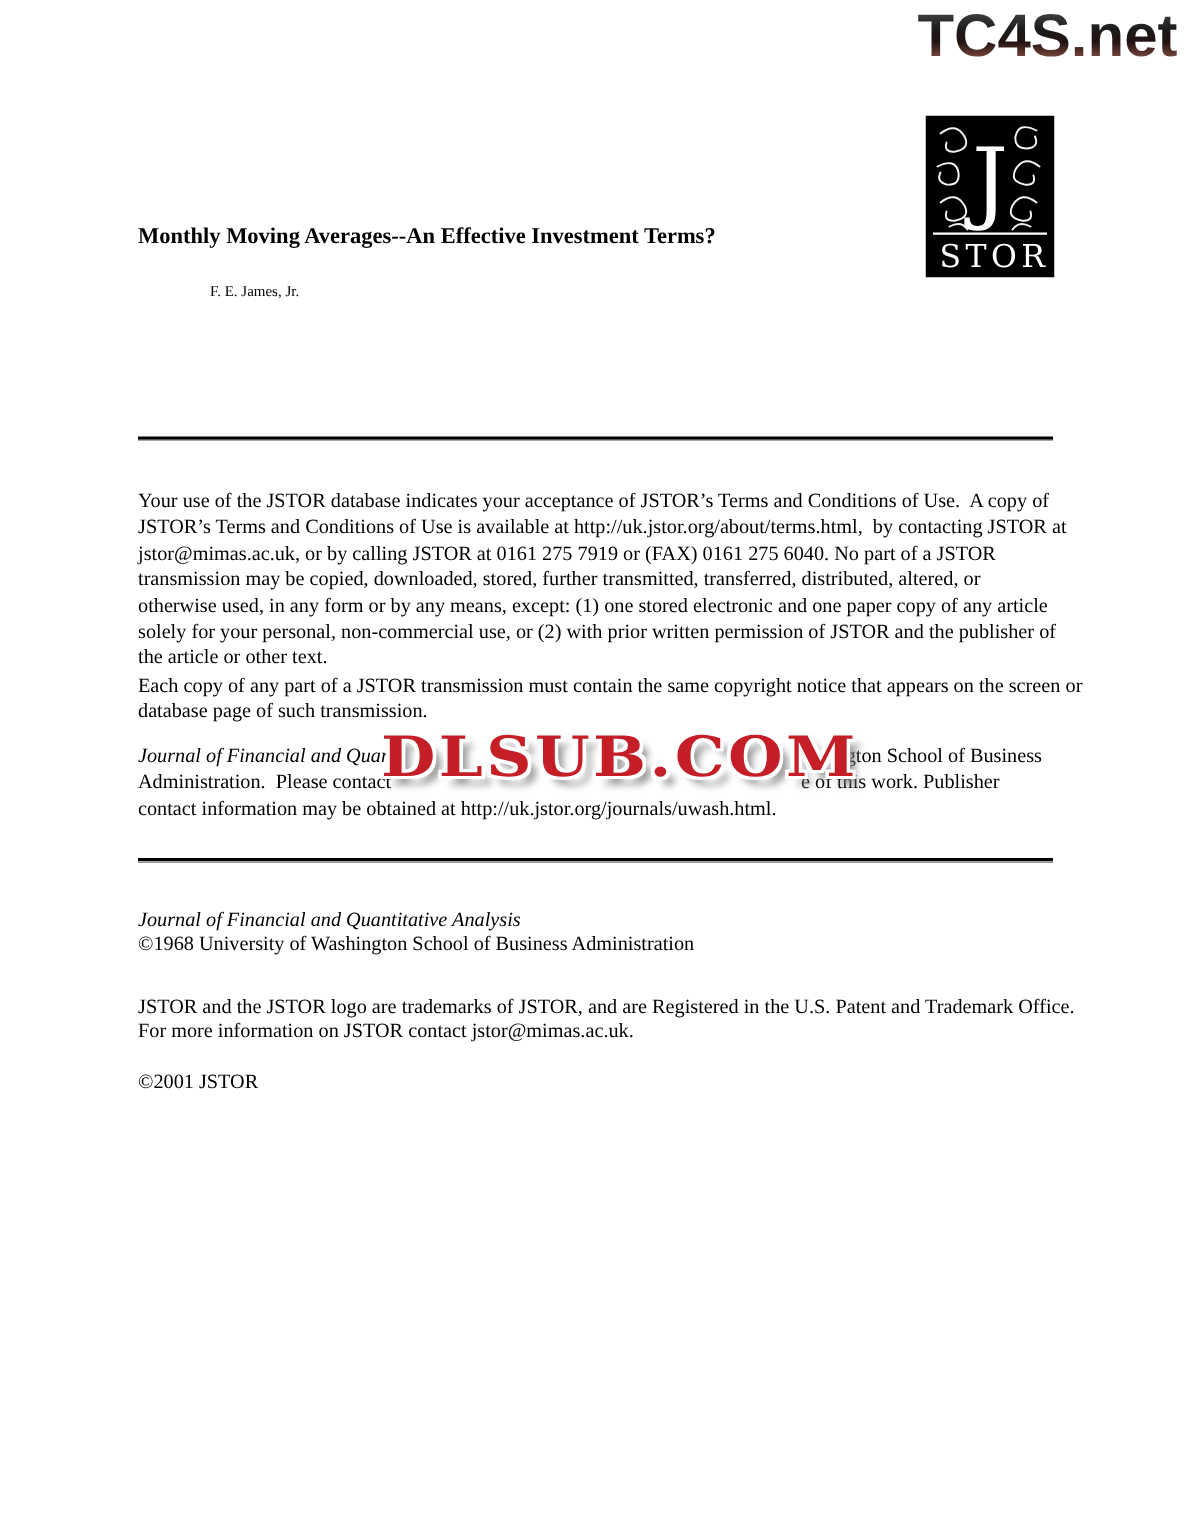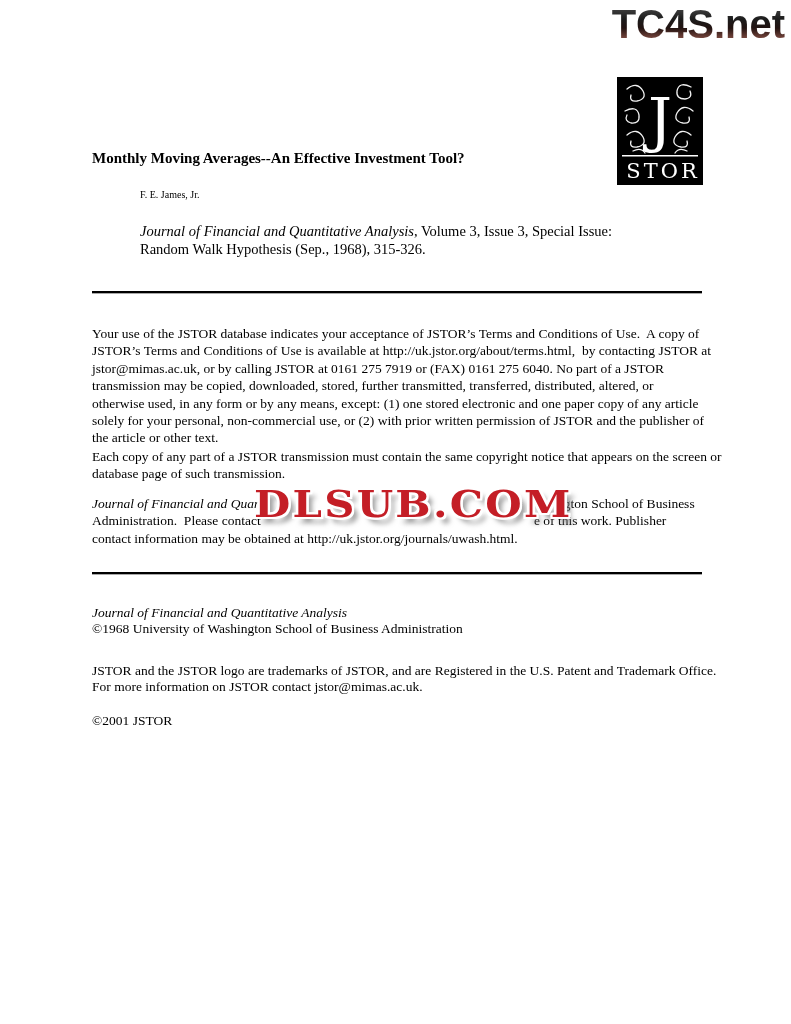--- a/index.html
+++ b/index.html
@@ -106,28 +106,24 @@
         <path d="M74 58 q-10 -8 -16 2 q-4 8 6 10 q8 1 6 -6"></path>
         <path d="M16 74 q8 -4 12 2"></path>
         <path d="M70 74 q-8 -4 -12 2"></path>
       </g>
       <text x="43" y="64" font-size="60" fill="#ffffff" text-anchor="middle" font-family="DejaVu Serif, serif">J</text>
       <rect x="5" y="78" width="76" height="1.5" fill="#ffffff"></rect>
       <text x="46" y="101" font-size="21" fill="#ffffff" text-anchor="middle" letter-spacing="3" font-family="DejaVu Serif, serif">STOR</text>
     </svg>
   </div>
 
-  <h1 class="title">Monthly Moving Averages--An Effective Investment Tool?</h1>
+  <h1 class="title">Monthly Moving Averages--An Effective Investment Terms?</h1>
 
   <div class="author">F. E. James, Jr.</div>
 
-  <div class="citation">
-    <div class="tline"><span class="it">Journal of Financial and Quantitative Analysis</span><span>, Volume 3, Issue 3, Special Issue:</span></div>
-    <div class="tline">Random Walk Hypothesis (Sep., 1968), 315-326.</div>
-  </div>
 
   <div class="rule rule1"></div>
 
   <div class="para1">
     <div class="tline">Your use of the JSTOR database indicates your acceptance of JSTOR’s Terms and Conditions of Use.  A copy of</div>
     <div class="tline">JSTOR’s Terms and Conditions of Use is available at http://uk.jstor.org/about/terms.html,  by contacting JSTOR at</div>
     <div class="tline">jstor@mimas.ac.uk, or by calling JSTOR at 0161 275 7919 or (FAX) 0161 275 6040. No part of a JSTOR</div>
     <div class="tline">transmission may be copied, downloaded, stored, further transmitted, transferred, distributed, altered, or</div>
     <div class="tline">otherwise used, in any form or by any means, except: (1) one stored electronic and one paper copy of any article</div>
     <div class="tline">solely for your personal, non-commercial use, or (2) with prior written permission of JSTOR and the publisher of</div>

